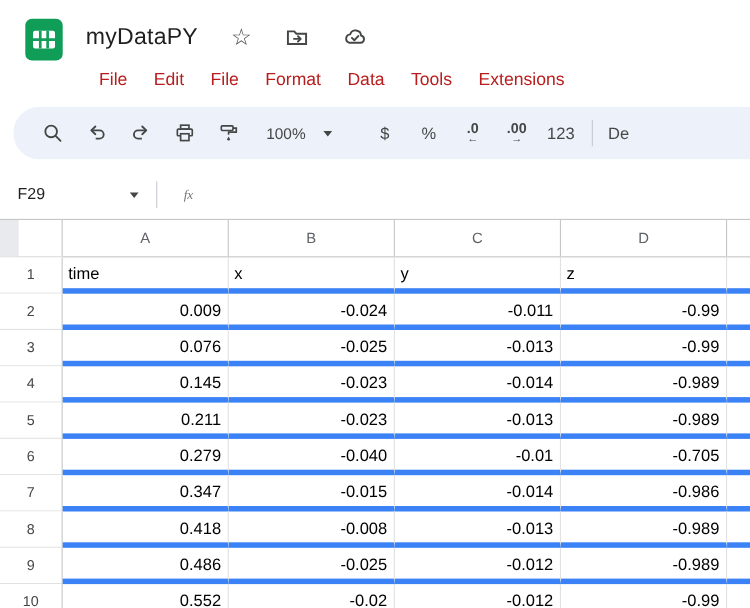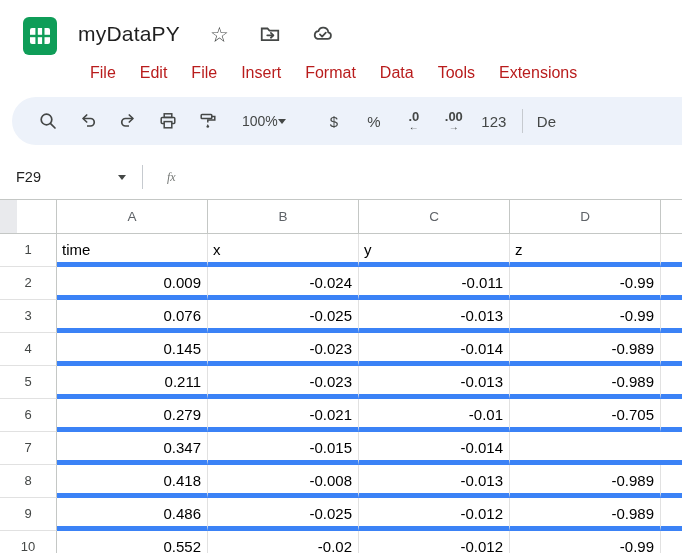--- a/index.html
+++ b/index.html
@@ -18,21 +18,21 @@
 
   
   .menubar { display:flex; margin-top:3px; height:32px; align-items:center; }
   .menu-item { font-size:16px; color:#b91c1c; padding:4px 12px; border-radius:6px; cursor:pointer; white-space:nowrap; }
 
   
   .toolbar-wrap { margin:8px 0 0 12px; width:calc(100% - 12px); overflow:hidden; }
   .toolbar { display:flex; align-items:center; height:48px; background:#edf2fa; border-radius:24px 0 0 24px; padding-left:16px; width:700px; }
   .tool-btn { width:40px; height:36px; display:flex; align-items:center; justify-content:center; border-radius:6px; color:#444746; cursor:pointer; flex:0 0 auto; }
   .tool-text { font-size:15px; color:#444746; }
-  .zoom-ctl { display:flex; align-items:center; gap:0; padding:0 10px; margin:0 4px; height:36px; border-radius:6px; cursor:pointer; }
+  .zoom-ctl { display:flex; align-items:center; gap:16px; padding:0 10px; margin:0 4px; height:36px; border-radius:6px; cursor:pointer; }
   .zoom-val { font-size:14px; color:#444746; }
   .tri-down { width:0; height:0; border-left:4px solid transparent; border-right:4px solid transparent; border-top:5px solid #444746; }
   .fmt-group { display:flex; align-items:center; margin-left:14px; }
   .dec-stack { display:flex; flex-direction:column; align-items:center; line-height:1; }
   .dec-num { font-size:13px; font-weight:bold; color:#444746; }
   .dec-arrow { font-size:10px; color:#444746; margin-top:-1px; }
   .v-divider { width:1px; height:24px; background:#c6cacf; margin:0 8px; flex:0 0 auto; }
 
   
   .formulabar { display:flex; align-items:center; height:44px; margin-top:10px; padding-left:12px; }
@@ -88,21 +88,20 @@
           <svg width="24" height="24" viewBox="0 0 22 22" fill="none" stroke="#444746" stroke-width="1.6">
             <path d="M6 15.5 h9.3 a3 3 0 0 0 .5 -5.95 a4.6 4.6 0 0 0 -9 -1.1 a3.6 3.6 0 0 0 -.8 7.05 Z" stroke-linejoin="round"></path>
             <path d="M8.2 11.4 l2 2 3.4 -3.6" stroke-linecap="round" stroke-linejoin="round"></path>
           </svg>
         </span>
       </div>
       <nav class="menubar">
         <span class="menu-item">File</span>
         <span class="menu-item">Edit</span>
         <span class="menu-item">File</span>
-        <span class="menu-item">Insert</span>
         <span class="menu-item">Format</span>
         <span class="menu-item">Data</span>
         <span class="menu-item">Tools</span>
         <span class="menu-item">Extensions</span>
       </nav>
     </div>
   </header>
 
   <div class="toolbar-wrap">
     <div class="toolbar">
@@ -222,30 +221,31 @@
           <div class="row-h">5</div>
           <div class="cell num">0.211</div>
           <div class="cell num">-0.023</div>
           <div class="cell num">-0.013</div>
           <div class="cell num">-0.989</div>
           <div class="cell stub"></div>
         </div>
         <div class="grid-row">
           <div class="row-h">6</div>
           <div class="cell num">0.279</div>
-          <div class="cell num">-0.021</div>
+          <div class="cell num">-0.040</div>
           <div class="cell num">-0.01</div>
           <div class="cell num">-0.705</div>
           <div class="cell stub"></div>
         </div>
         <div class="grid-row">
           <div class="row-h">7</div>
           <div class="cell num">0.347</div>
           <div class="cell num">-0.015</div>
           <div class="cell num">-0.014</div>
+          <div class="cell num">-0.986</div>
           <div class="cell stub"></div>
         </div>
         <div class="grid-row">
           <div class="row-h">8</div>
           <div class="cell num">0.418</div>
           <div class="cell num">-0.008</div>
           <div class="cell num">-0.013</div>
           <div class="cell num">-0.989</div>
           <div class="cell stub"></div>
         </div>

